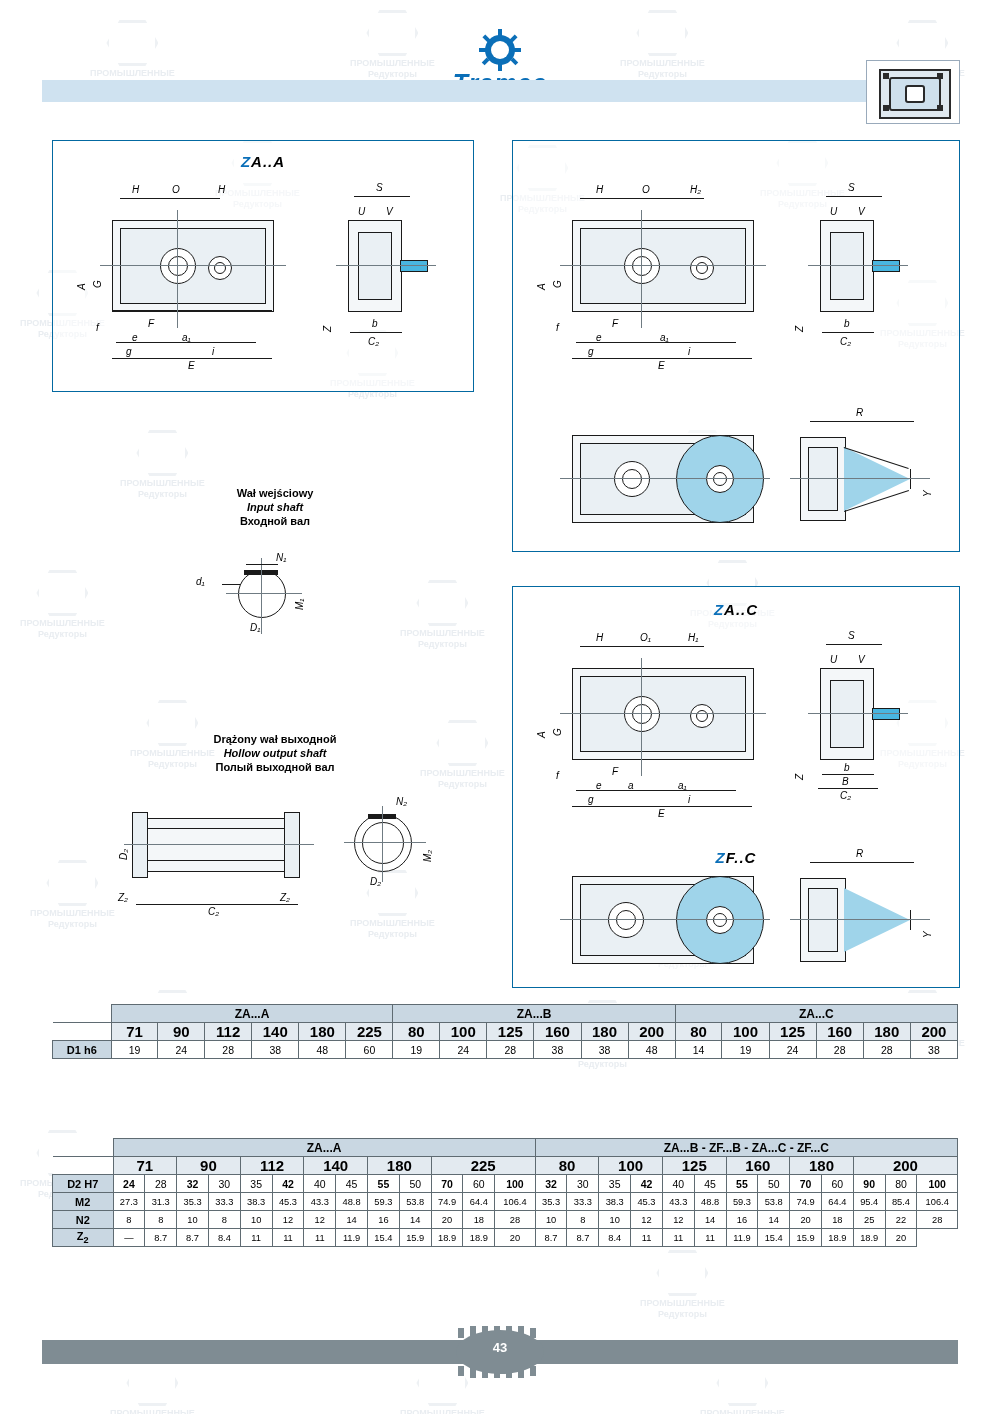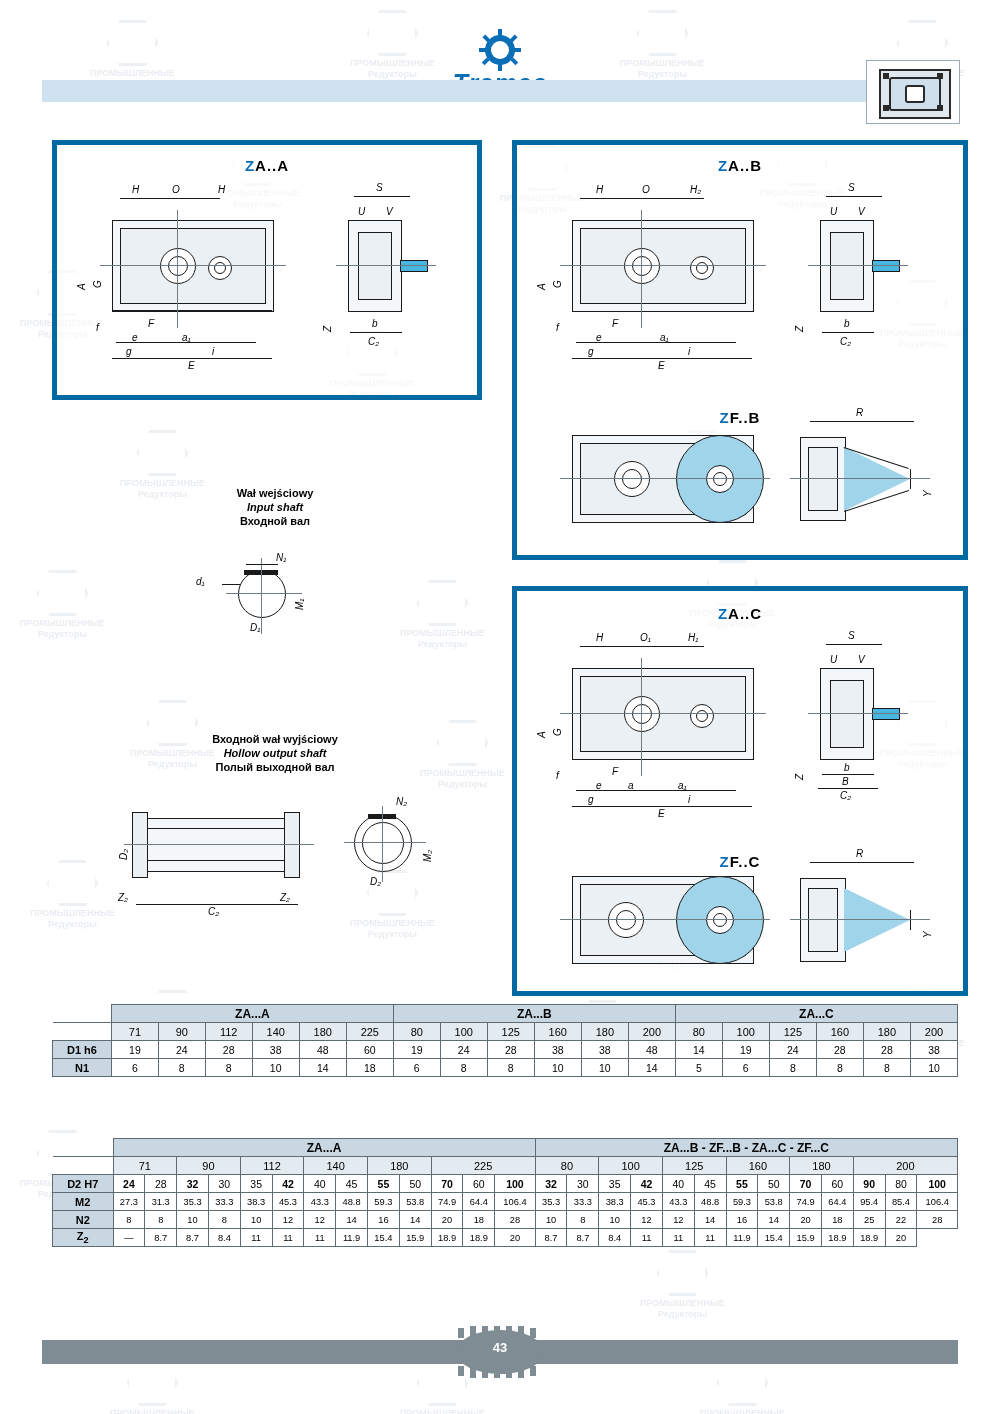--- a/index.html
+++ b/index.html
@@ -27,21 +27,21 @@
   .hbar-right{position:absolute;left:866px;top:60px;width:92px;height:62px;border:1px solid #9ab;background:#fff;}
   .hbar-right .box{position:absolute;left:12px;top:8px;width:68px;height:46px;border:2px solid #2a2a2a;background:#dfe8ef;}
   .hbar-right .inner{position:absolute;left:22px;top:16px;width:48px;height:30px;border:2px solid #2a2a2a;background:#cfe0ec;border-radius:3px;}
   .hbar-right .hole{position:absolute;left:38px;top:24px;width:16px;height:14px;border:2px solid #2a2a2a;background:#fff;border-radius:3px;}
   .hbar-right .s1{position:absolute;left:16px;top:12px;width:6px;height:6px;background:#2a2a2a;}
   .hbar-right .s2{position:absolute;left:70px;top:12px;width:6px;height:6px;background:#2a2a2a;}
   .hbar-right .s3{position:absolute;left:16px;top:44px;width:6px;height:6px;background:#2a2a2a;}
   .hbar-right .s4{position:absolute;left:70px;top:44px;width:6px;height:6px;background:#2a2a2a;}
 
   
-  .panel{position:absolute;border:5px solid #0369a1;background:rgba(255,255,255,0.55);z-index:1;}
+  .panel{position:absolute;border:1px solid #0369a1;background:rgba(255,255,255,0.55);z-index:1;font-style:italic;}
   .panel-title{position:absolute;width:100%;text-align:center;font-weight:bold;font-size:15px;letter-spacing:1px;}
   .panel-title .blue{color:#0b6fb8;}
   .fig-cap{position:absolute;text-align:center;font-size:11px;line-height:14px;z-index:2;}
   .fig-cap .pl{font-weight:bold;}
   .fig-cap .en{font-style:italic;font-weight:bold;}
   .fig-cap .ru{font-weight:bold;}
 
   
   .dv{position:absolute;z-index:2;}
   .ln{position:absolute;background:#1a1a1a;}
@@ -51,21 +51,21 @@
   .cy{position:absolute;border:1.4px solid #1a1a1a;border-radius:50%;background:#fff;}
   .cyb{position:absolute;border:1.4px solid #1a1a1a;border-radius:50%;background:#9fd4ea;}
   .shaft{position:absolute;background:#49b6e0;border:1px solid #1a1a1a;}
   .lbl{position:absolute;font-size:10px;font-style:italic;z-index:3;}
   .lblv{position:absolute;font-size:10px;font-style:italic;z-index:3;transform:rotate(-90deg);transform-origin:left top;}
 
   
   table{border-collapse:collapse;position:absolute;z-index:2;font-size:10.5px;}
   table td,table th{border:1px solid #5f6b72;text-align:center;padding:0;height:17px;background:#fff;font-weight:normal;}
   .thead td{background:#c9d7e2;font-weight:bold;font-size:12px;}
-  .tsub td{background:#e3eaf0;font-weight:normal;font-size:11px;}
+  .tsub td{background:#e3eaf0;font-weight:bold;font-size:15px;}
   .rowhdr{background:#c9d7e2 !important;font-weight:bold;font-size:11px;}
   .blank{background:#ffffff !important;border-left:none !important;border-top:none !important;}
   .bold{font-weight:bold;}
   .small{font-size:9.3px;}
 
   
   .footer{position:absolute;left:0;top:1340px;width:1000px;height:26px;z-index:2;}
   .fbar{position:absolute;left:42px;top:0;width:916px;height:24px;background:#7f8c93;}
   .fnum{position:absolute;left:440px;top:-14px;width:120px;height:52px;}
   .fnum .sun{position:absolute;left:0;top:0;width:120px;height:52px;}
@@ -297,26 +297,20 @@
   <div class="ln" style="left:26px;top:-14px;width:56px;height:0.7px;"></div>
   <div class="lbl" style="left:30px;top:-4px;">U</div>
   <div class="lbl" style="left:58px;top:-4px;">V</div>
   <div class="lblv" style="left:-6px;top:122px;">Z</div>
   <div class="lbl" style="left:44px;top:108px;">b</div>
   <div class="lbl" style="left:40px;top:126px;">C₂</div>
   <div class="ln" style="left:22px;top:122px;width:52px;height:0.7px;"></div>
 </div>
 
 <div class="panel" style="left:512px;top:140px;width:446px;height:410px;">
-  <div class="panel-title" style="top:12px;">
-    <span class="blue">Z</span><span>A..B</span>
-  </div>
-  <div class="panel-title" style="top:264px;">
-    <span class="blue">Z</span><span>F..B</span>
-  </div>
 </div>
 <div class="dv" style="left:560px;top:210px;">
   <div class="bx" style="left:12px;top:10px;width:180px;height:90px;"></div>
   <div class="bx2" style="left:20px;top:18px;width:164px;height:74px;"></div>
   <div class="cy" style="left:64px;top:38px;width:34px;height:34px;"></div>
   <div class="cy" style="left:72px;top:46px;width:18px;height:18px;"></div>
   <div class="cy" style="left:130px;top:46px;width:22px;height:22px;"></div>
   <div class="cy" style="left:136px;top:52px;width:10px;height:10px;"></div>
   <div class="lnt" style="left:0;top:55px;width:206px;height:0.6px;"></div>
   <div class="lnt" style="left:81px;top:0;width:0.6px;height:118px;"></div>
@@ -386,21 +380,21 @@
   <div class="lnt" style="left:33px;top:-2px;width:0.6px;height:76px;"></div>
   <div class="lbl" style="left:48px;top:-8px;">N₁</div>
   <div class="ln" style="left:18px;top:4px;width:32px;height:0.7px;"></div>
   <div class="lblv" style="left:66px;top:50px;">M₁</div>
   <div class="lbl" style="left:-32px;top:16px;">d₁</div>
   <div class="ln" style="left:-6px;top:24px;width:18px;height:0.7px;"></div>
   <div class="lbl" style="left:22px;top:62px;">D₁</div>
 </div>
 
 <div class="fig-cap" style="left:140px;top:732px;width:270px;">
-  <div class="pl">Входной wał wyjściowy</div>
+  <div class="pl">Drążony wał выходной</div>
   <div class="en">Hollow output shaft</div>
   <div class="ru">Полый выходной вал</div>
 </div>
 <div class="dv" style="left:120px;top:806px;">
   <div class="bx" style="left:20px;top:12px;width:150px;height:52px;"></div>
   <div class="ln" style="left:20px;top:22px;width:150px;height:1px;"></div>
   <div class="ln" style="left:20px;top:54px;width:150px;height:1px;"></div>
   <div class="bx2" style="left:12px;top:6px;width:14px;height:64px;"></div>
   <div class="bx2" style="left:164px;top:6px;width:14px;height:64px;"></div>
   <div class="lnt" style="left:4px;top:38px;width:190px;height:0.6px;"></div>
@@ -534,41 +528,20 @@
         <td>28</td>
         <td>38</td>
         <td>38</td>
         <td>48</td>
         <td>14</td>
         <td>19</td>
         <td>24</td>
         <td>28</td>
         <td>28</td>
         <td>38</td>
-      </tr>
-      <tr>
-        <td class="rowhdr">N1</td>
-        <td>6</td>
-        <td>8</td>
-        <td>8</td>
-        <td>10</td>
-        <td>14</td>
-        <td>18</td>
-        <td>6</td>
-        <td>8</td>
-        <td>8</td>
-        <td>10</td>
-        <td>10</td>
-        <td>14</td>
-        <td>5</td>
-        <td>6</td>
-        <td>8</td>
-        <td>8</td>
-        <td>8</td>
-        <td>10</td>
       </tr>
     </tbody>
 </table>
 
 <table id="tbl2" style="left:52px;top:1138px;width:906px;">
   <tbody id="tbl2-body">
       <tr class="thead">
         <td class="blank" style="width:60px;"></td>
         <td colspan="13">ZA...A</td>
         <td colspan="13">ZA...B - ZF...B - ZA...C - ZF...C</td>

